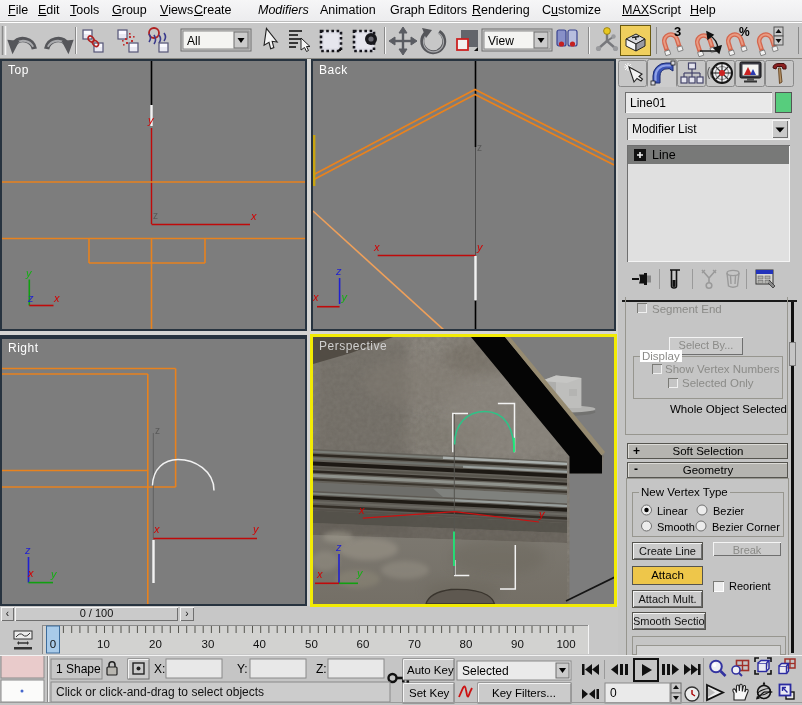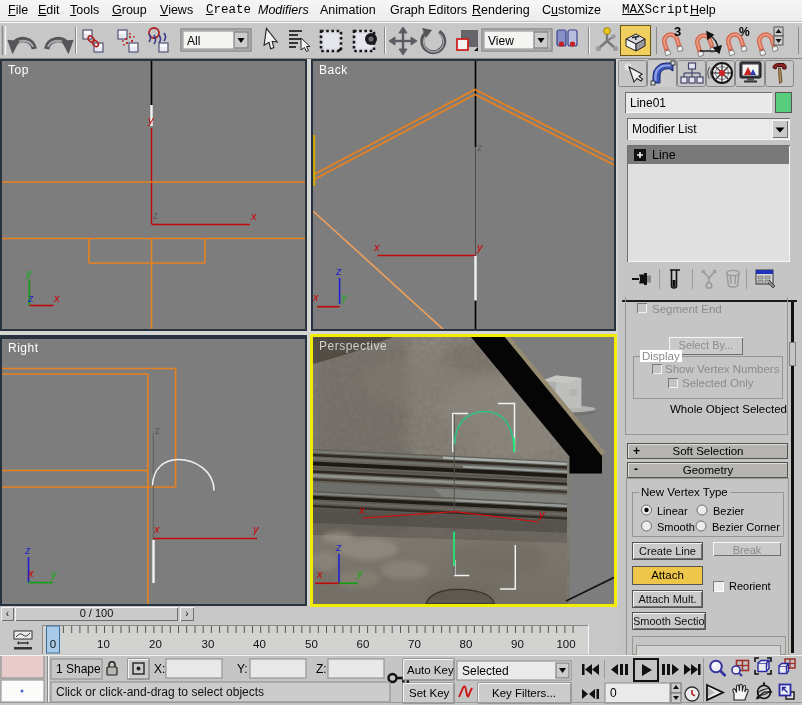--- a/index.html
+++ b/index.html
@@ -14,27 +14,27 @@
 </head>
 <body>
 
 <div class="abs" id="menubar" style="left:0;top:0;width:802px;height:22px;background:linear-gradient(#f6f6f7,#ececee);border-bottom:1px solid #bcbcbc;">
   <div style="position:absolute;top:3px;left:0;width:802px;font-size:12.5px;color:#000;">
     <span style="position:absolute;left:8px;"><u>F</u>ile</span>
     <span style="position:absolute;left:38px;"><u>E</u>dit</span>
     <span style="position:absolute;left:70px;"><u>T</u>ools</span>
     <span style="position:absolute;left:112px;"><u>G</u>roup</span>
     <span style="position:absolute;left:160px;"><u>V</u>iews</span>
-    <span style="position:absolute;left:206px;font-family:Liberation Mono, monospace;"><u>C</u>reate</span>
+    <span style="position:absolute;left:194px;"><u>C</u>reate</span>
     <span style="position:absolute;left:258px;font-style:italic;">Modifiers</span>
     <span style="position:absolute;left:320px;">Animation</span>
     <span style="position:absolute;left:390px;">Graph Editors</span>
     <span style="position:absolute;left:472px;"><u>R</u>endering</span>
     <span style="position:absolute;left:542px;">C<u>u</u>stomize</span>
-    <span style="position:absolute;left:622px;font-family:Liberation Mono, monospace;"><u>MAX</u>Script</span>
+    <span style="position:absolute;left:622px;"><u>MAX</u>Script</span>
     <span style="position:absolute;left:690px;"><u>H</u>elp</span>
   </div>
 </div>
 
 <div class="abs" id="toolbar" style="left:0;top:22px;width:802px;height:37px;background:#c7c7c7;border-top:1px solid #ffffff;border-bottom:1px solid #8a8984;">
 </div>
 <svg class="abs" id="toolbaricons" style="left:0;top:22px;" width="802" height="37" viewBox="0 0 802 37">
   <defs>
     <g id="magnet">
       <path d="M-6.5,7 L-6.5,-1 A6.5,6.5 0 0 1 6.5,-1 L6.5,7" fill="none" stroke="#d4674e" stroke-width="4.6"></path>

